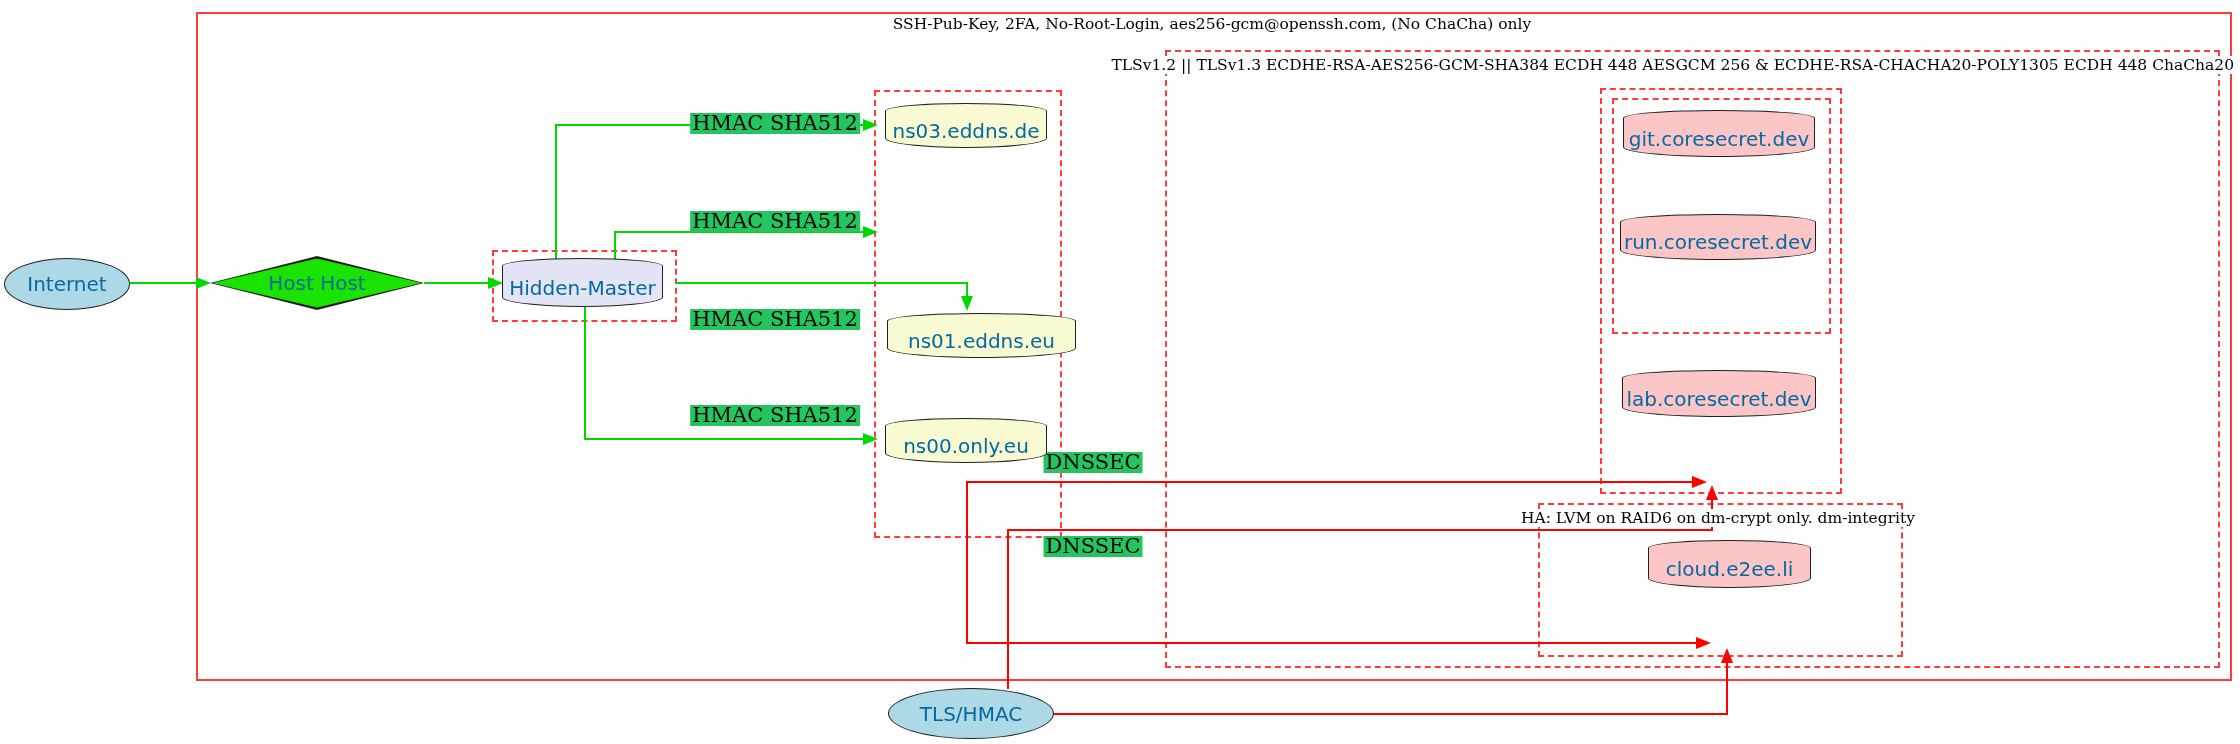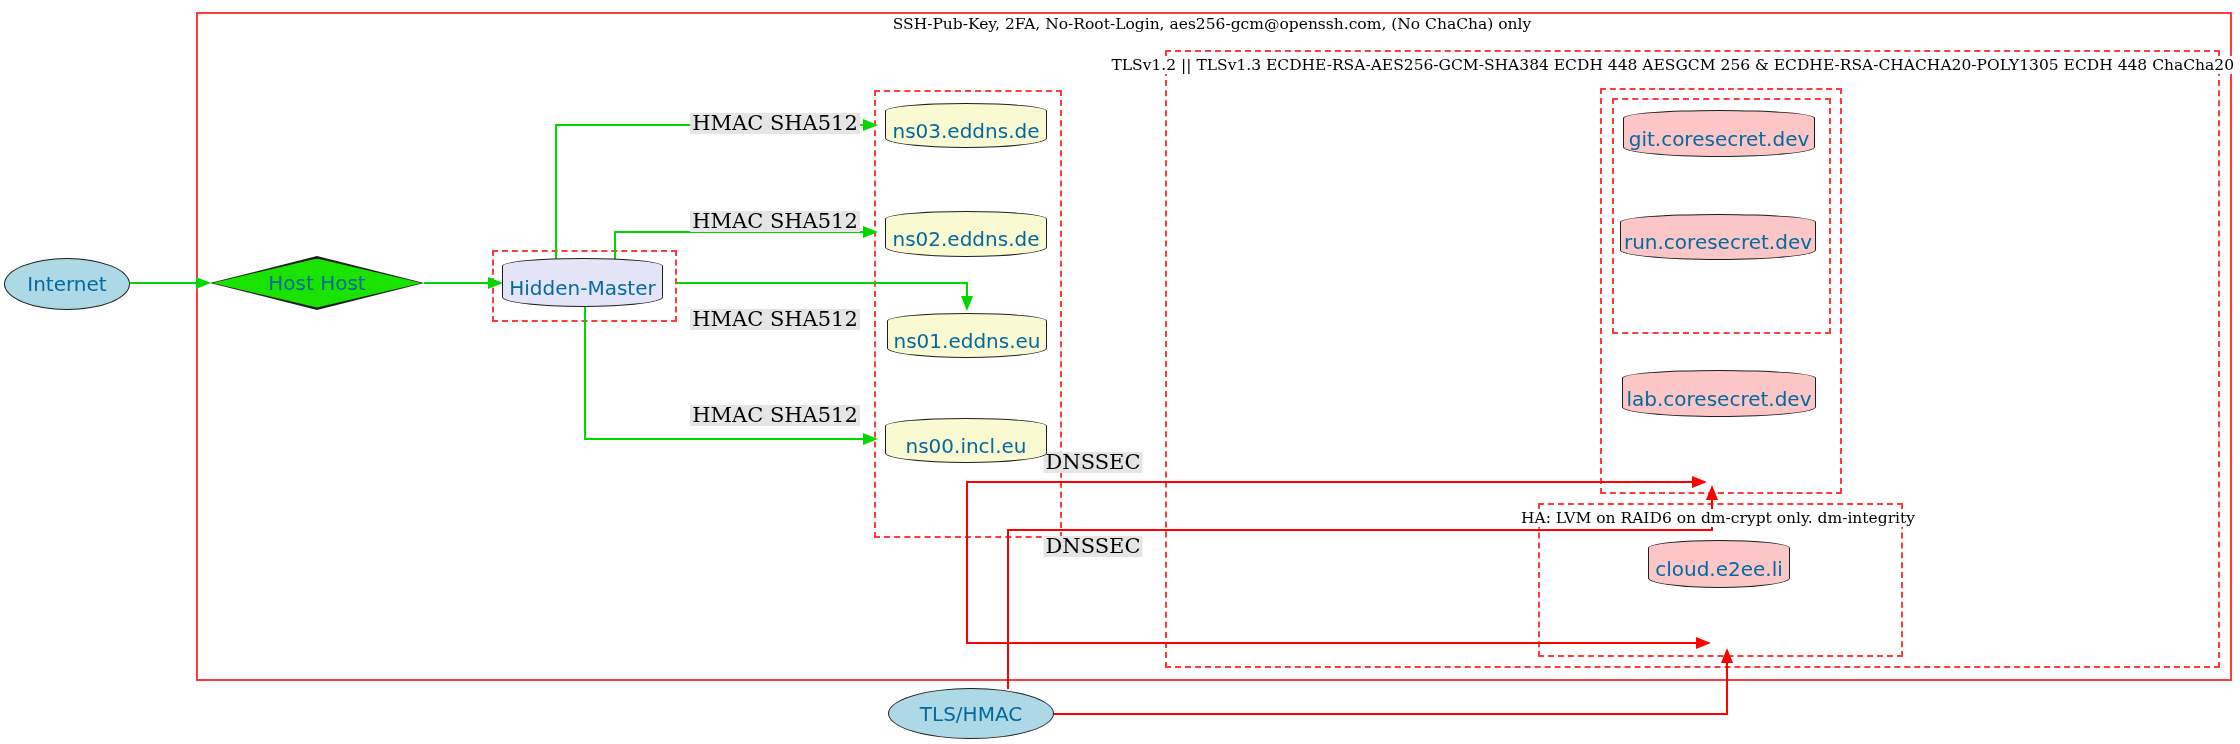--- a/index.html
+++ b/index.html
@@ -17,21 +17,21 @@
   .green{background:var(--c-edge_green);z-index:3;}
   .red{background:var(--c-edge_red);}
   
   .arr{position:absolute;width:0;height:0;z-index:4;}
   .arr-r-green{border-top:6px solid transparent;border-bottom:6px solid transparent;border-left:15px solid var(--c-edge_green);}
   .arr-d-green{border-left:6px solid transparent;border-right:6px solid transparent;border-top:15px solid var(--c-edge_green);}
   .arr-r-red{border-top:6px solid transparent;border-bottom:6px solid transparent;border-left:15px solid var(--c-edge_red);}
   .arr-u-red{border-left:6px solid transparent;border-right:6px solid transparent;border-bottom:15px solid var(--c-edge_red);}
   
   .edge-label{position:absolute;transform:translateX(-50%);white-space:nowrap;z-index:4;
-      font-family:"DejaVu Serif",serif;font-size:21px;color:#000;background:#e5e5e5;padding:0 2px;line-height:1;}
+      font-family:"DejaVu Serif",serif;font-size:21px;color:#000;background:#22c55e;padding:0 2px;line-height:1;}
   
   .node-label{font-size:20px;color:#0369a1;white-space:nowrap;}
   .ellipse{position:absolute;border:1.7px solid #1f1f1f;border-radius:50%;
       display:flex;align-items:center;justify-content:center;z-index:5;}
   .cyl{position:absolute;z-index:5;}
   .cyl .cap{position:absolute;top:0;left:0;right:0;height:16px;background:var(--f);
       border:1.7px solid #1f1f1f;border-radius:50%;box-sizing:border-box;}
   .cyl .body{position:absolute;top:8px;left:0;right:0;bottom:0;background:var(--f);
       border:1.7px solid #1f1f1f;border-top:none;box-sizing:border-box;
       border-radius:0 0 50% 50% / 0 0 10px 10px;}
@@ -130,41 +130,34 @@
   </div>
 
   <div class="cyl" style="left:885px;top:103px;width:162px;height:45px;--f:var(--c-fill_ns);">
     <div class="cap"></div>
       <div class="body"></div>
     <div class="lbl">
         <span class="node-label">ns03.eddns.de</span>
       </div>
   </div>
 
-  <div class="cyl" style="left:885px;top:211px;width:162px;height:46px;--f:var(--c-fill_ns);">
-    <div class="cap"></div>
-      <div class="body"></div>
-    <div class="lbl">
-        <span class="node-label">ns02.eddns.de</span>
-      </div>
-  </div>
 
-  <div class="cyl" style="left:887px;top:313px;width:160px;height:45px;--f:var(--c-fill_ns);">
+  <div class="cyl" style="left:887px;top:313px;width:160px;height:45px;padding-left:29px;--f:var(--c-fill_ns);">
     <div class="cap"></div>
       <div class="body"></div>
     <div class="lbl">
         <span class="node-label">ns01.eddns.eu</span>
       </div>
   </div>
 
   <div class="cyl" style="left:885px;top:418px;width:162px;height:45px;--f:var(--c-fill_ns);">
     <div class="cap"></div>
       <div class="body"></div>
     <div class="lbl">
-        <span class="node-label">ns00.incl.eu</span>
+        <span class="node-label">ns00.only.eu</span>
       </div>
   </div>
 
   <div class="cyl" style="left:1623px;top:110px;width:192px;height:47px;--f:var(--c-fill_service);">
     <div class="cap"></div>
       <div class="body"></div>
     <div class="lbl">
         <span class="node-label">git.coresecret.dev</span>
       </div>
   </div>
@@ -178,21 +171,21 @@
   </div>
 
   <div class="cyl" style="left:1620px;top:214px;width:196px;height:46px;--f:var(--c-fill_service);">
     <div class="cap"></div>
       <div class="body"></div>
     <div class="lbl">
         <span class="node-label">run.coresecret.dev</span>
       </div>
   </div>
 
-  <div class="cyl" style="left:1648px;top:540px;width:142px;height:48px;--f:var(--c-fill_service);">
+  <div class="cyl" style="left:1648px;top:540px;width:142px;height:48px;padding-left:21px;--f:var(--c-fill_service);">
     <div class="cap"></div>
       <div class="body"></div>
     <div class="lbl">
         <span class="node-label">cloud.e2ee.li</span>
       </div>
   </div>
 
   <div class="ellipse" style="left:888px;top:688px;width:164px;height:49px;background:var(--c-fill_tls);">
     <span class="node-label">TLS/HMAC</span>
   </div>

